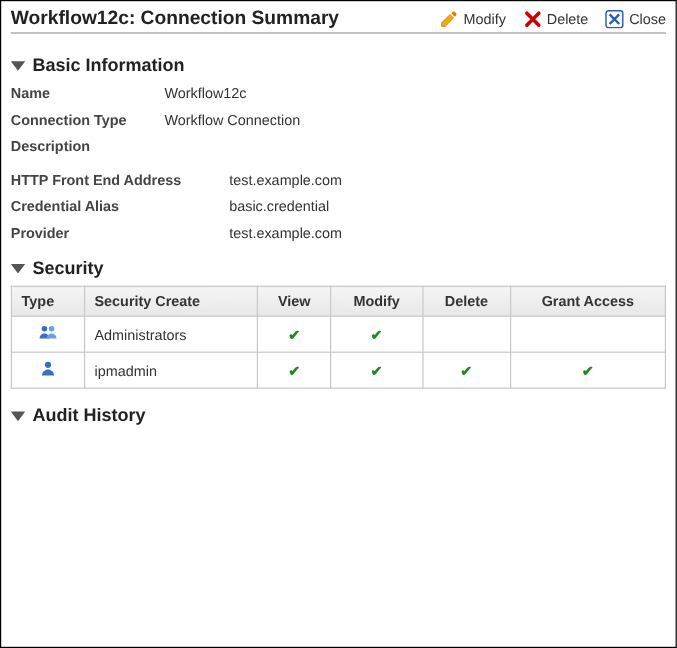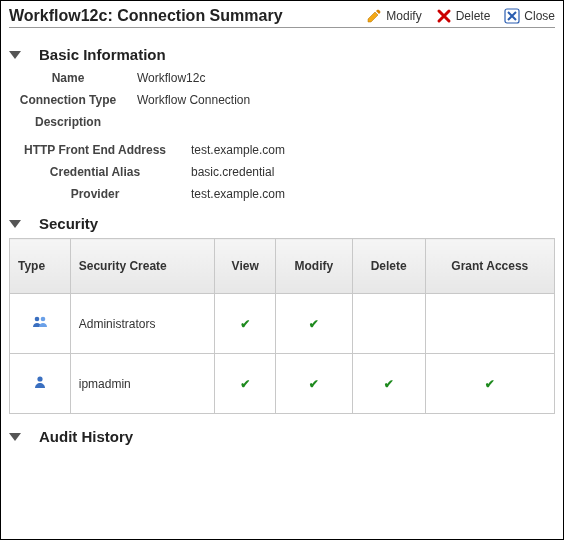--- a/index.html
+++ b/index.html
@@ -37,58 +37,58 @@
     gap: 4px;
     font-size: 12px;
     cursor: pointer;
   }
   .section {
     margin-bottom: 14px;
   }
   .sec-head {
     display: flex;
     align-items: center;
-    gap: 16px;
+    gap: 4px;
     font-size: 15px;
     font-weight: bold;
     color: #222;
     margin: 8px 0 6px 0;
   }
   .disclosure {
     width: 0; height: 0;
     border-left: 6px solid transparent;
     border-right: 6px solid transparent;
     border-top: 8px solid #555;
     margin-right: 2px;
   }
   .kv-row {
     display: flex;
     margin: 8px 0;
   }
   .kv-label {
     width: 128px;
-    text-align: center;
+    text-align: left;
     font-weight: bold;
     color: #444;
     padding-right: 10px;
     font-size: 12px;
   }
   .kv-label.wide { width: 182px; }
   .kv-val {
     font-size: 12px;
   }
   table.grid {
     width: 100%;
     border-collapse: collapse;
     font-size: 12px;
     margin-top: 4px;
   }
   table.grid th, table.grid td {
     border: 1px solid #c8c8c8;
-    padding: 20px 8px;
+    padding: 5px 8px;
     text-align: left;
   }
   table.grid th {
     background: linear-gradient(#f5f5f5,#e7e7e7);
     font-weight: bold;
     color: #333;
   }
   table.grid td.center, table.grid th.center { text-align: center; }
   .check { color: #1e8a1e; font-weight: bold; }
   

